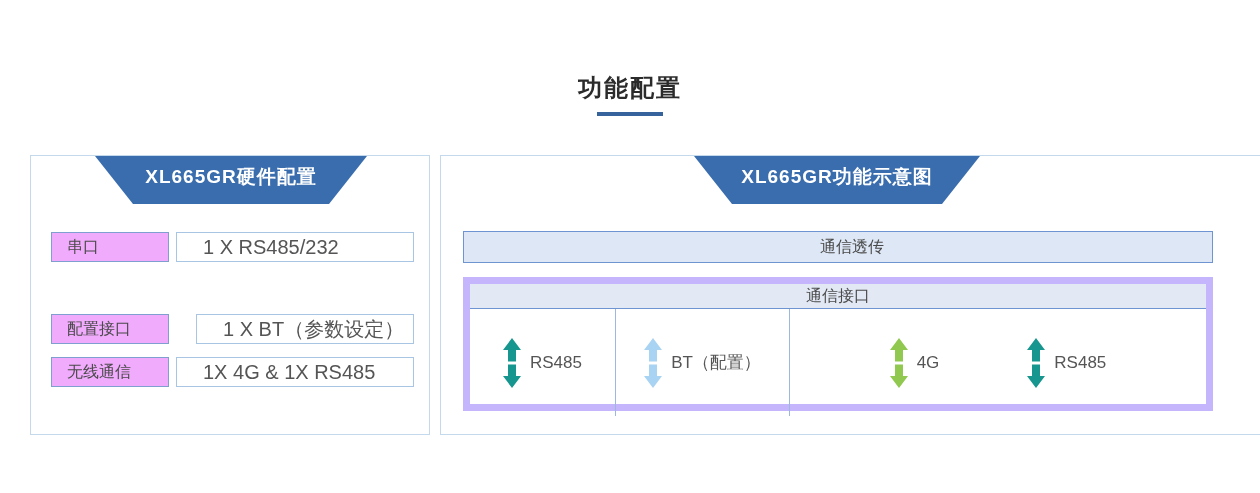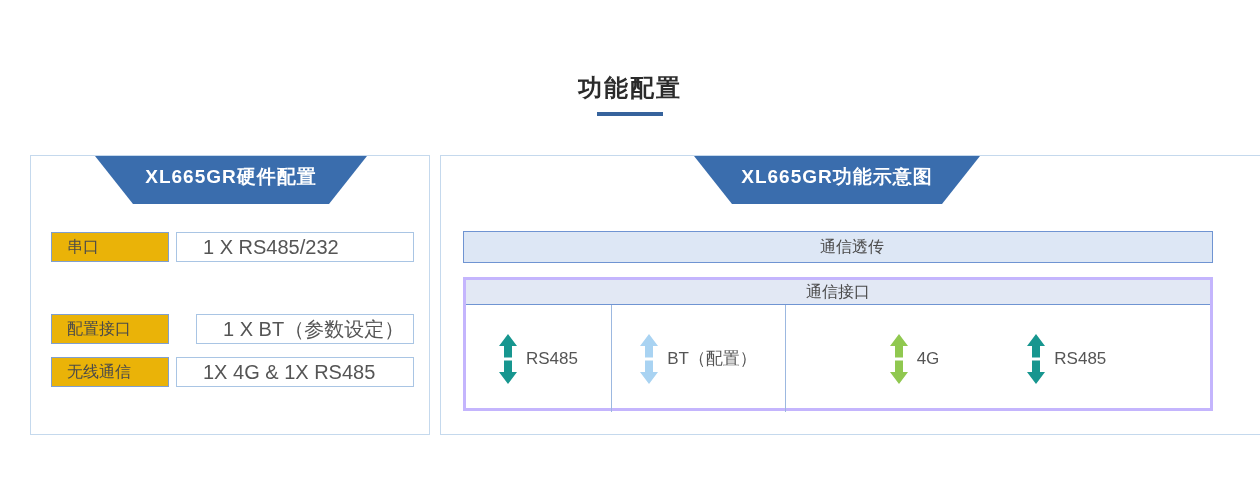--- a/index.html
+++ b/index.html
@@ -46,21 +46,21 @@
     color: #ffffff; font-size: 19px; font-weight: bold; letter-spacing: 1px;
   }
 
   
   .hw-row { position: absolute; left: 20px; width: 363px; height: 30px; display: flex; }
   .hw-row-0 { top: 76px; }
   .hw-row-1 { top: 158px; gap: 20px; }
   .hw-row-2 { top: 201px; }
   .hw-label {
     width: 118px; height: 30px;
-    background: #eab308; border: 1px solid #7f9fd0;
+    background: #f0abfc; border: 1px solid #7f9fd0;
     display: flex; align-items: center;
     padding-left: 15px;
     font-size: 16px; color: #4a4a4a;
     flex: none;
   }
   .hw-value {
     margin-left: 7px; flex: 1; height: 30px;
     background: #ffffff; border: 1px solid #a9c5e4;
     display: flex; align-items: center;
     padding-left: 26px;
@@ -72,21 +72,21 @@
     position: absolute; left: 22px; width: 750px; height: 32px;
     background: #dde7f5; border: 1px solid #6f94d2;
     display: flex; align-items: center; justify-content: center;
     font-size: 16px; color: #4a4a4a; padding-left: 28px;
   }
   .band-transparent { top: 75px; }
 
   .iface-box {
     position: absolute; left: 22px; top: 121px;
     width: 750px; height: 134px;
-    border: 3px solid #c4b5fd;
+    border: 7px solid #c4b5fd;
     background: #ffffff;
   }
   .iface-header {
     height: 25px; background: #e2e8f4; border-bottom: 1px solid #6f94d2;
     display: flex; align-items: center; justify-content: center;
     font-size: 16px; color: #4a4a4a;
   }
   .iface-body { display: flex; height: 107px; }
   .iface-cell {
     display: flex; align-items: center; justify-content: center;

